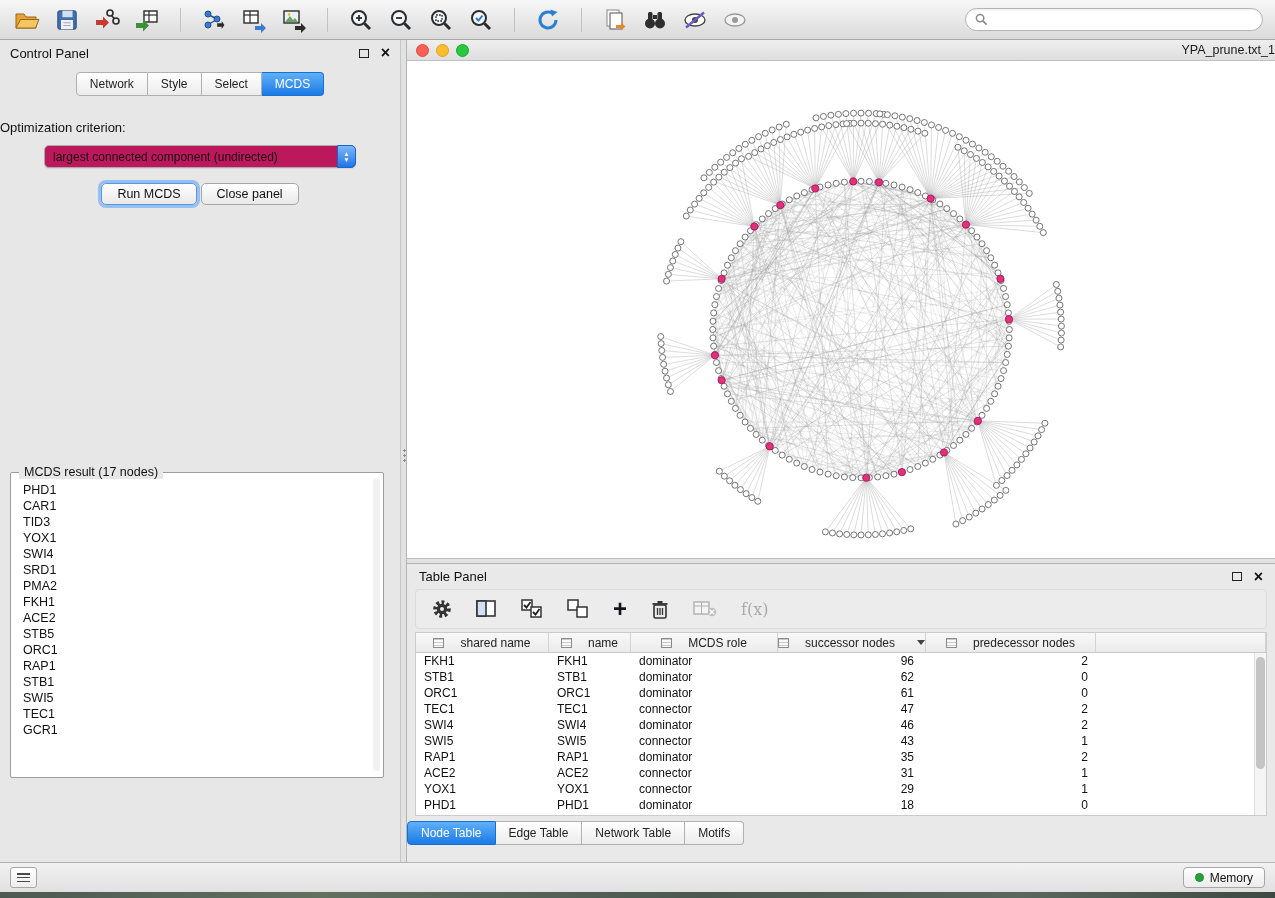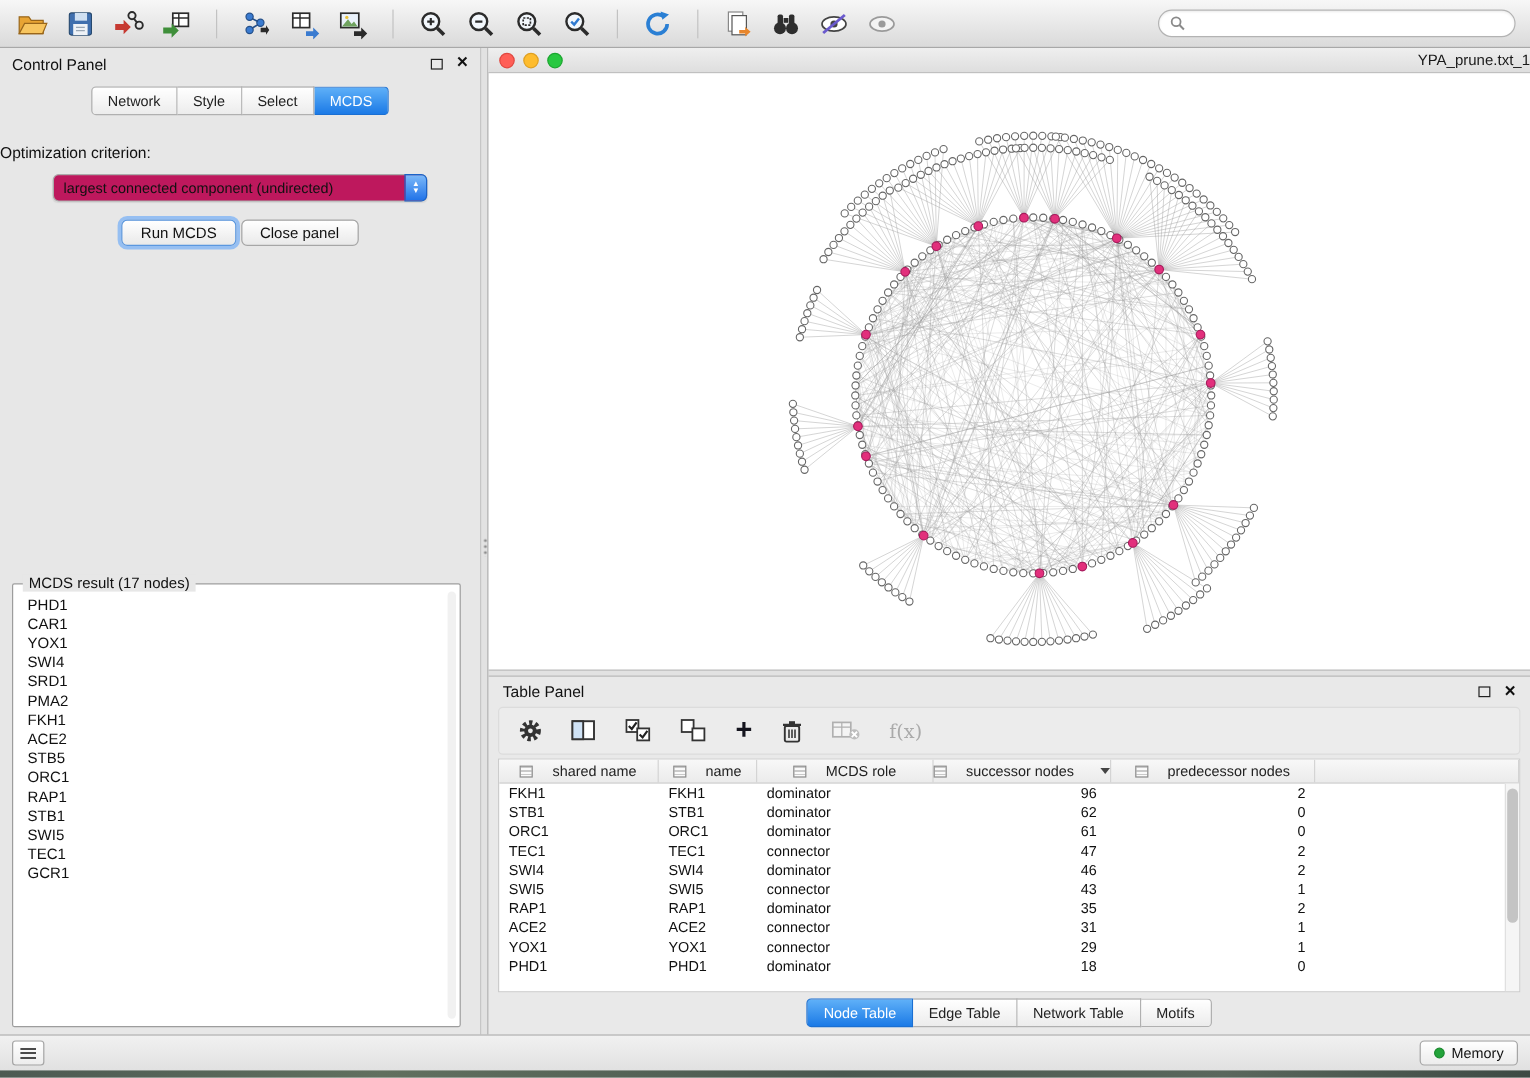--- a/index.html
+++ b/index.html
@@ -27,21 +27,21 @@
 .tab:last-child{border-radius:0 4px 4px 0}
 .tab.active{background:linear-gradient(#5fb0f8,#1b7ae6);color:#fff;border-color:#1a6fd2}
 .opt-label{text-align:left;margin-top:24px;font-size:13px;color:#111}
 .dropdown{margin:10px auto 0;width:312px;height:23px;background:#be185d;border:1px solid #ababab;border-radius:5px;display:flex;align-items:center;cursor:pointer;box-shadow:0 1px 1px rgba(0,0,0,.08)}
 .dd-text{flex:1;font-size:12px;padding-left:8px;color:#111;white-space:nowrap;overflow:hidden}
 .dd-stepper{width:19px;height:23px;margin-right:-1px;background:linear-gradient(#7cb9f9,#2173e8);border:1px solid #1b63c8;border-radius:0 5px 5px 0;display:flex;flex-direction:column;align-items:center;justify-content:center;color:#fff}
 .dd-stepper span{font-size:6.5px;line-height:6px}
 .btn-row{display:flex;justify-content:center;gap:4px;margin-top:15px}
 .btn{font-size:12.5px;padding:3px 15px;background:linear-gradient(#ffffff,#e9e9e9);border:1px solid #a6a6a6;border-radius:5px;color:#111;cursor:pointer}
 .btn.focused{box-shadow:0 0 0 3px rgba(96,165,250,.6);border-color:#5a97df}
-.mcds-fieldset{position:absolute;left:10px;top:446px;width:374px;height:370px;border:1px solid #9d9d9d;border-radius:2px;background:#fff}
+.mcds-fieldset{position:absolute;left:10px;top:432px;width:374px;height:306px;border:1px solid #9d9d9d;border-radius:2px;background:#fff}
 .mcds-legend{position:absolute;top:-8px;left:8px;background:#e7e7e7;padding:0 5px;font-size:12.5px;color:#111}
 .mcds-list{padding:9px 12px;font-size:12.5px;line-height:16px;color:#111;height:100%;overflow:hidden}
 .mcds-scroll{position:absolute;right:3px;top:6px;bottom:6px;width:7px;background:#f1f1f1;border-radius:4px}
 
 .v-divider{width:7px;background:#e2e2e2;border-left:1px solid #c6c6c6;border-right:1px solid #b4b4b4;position:relative;cursor:col-resize;flex:none}
 .v-divider::after{content:"";position:absolute;left:2px;top:408px;width:3px;height:16px;background:radial-gradient(circle,#8e8e8e 1px,transparent 1.4px);background-size:3px 5px}
 
 
 .right-stack{flex:1;display:flex;flex-direction:column;min-width:0}
 .network-window{height:518px;display:flex;flex-direction:column;background:#fff;flex:none}
@@ -68,21 +68,21 @@
 .th{display:flex;align-items:center;justify-content:center;gap:16px;border-right:1px solid #d4d4d4;cursor:pointer;position:relative;white-space:nowrap}
 .hdr-ico{width:11px;height:10px;border:1px solid #8b8b8b;background:repeating-linear-gradient(180deg,#c9c9c9 0 1px,#fafafa 1px 3px);flex:none}
 .sort-chev{width:0;height:0;border-left:4px solid transparent;border-right:4px solid transparent;border-top:5px solid #444;margin-left:6px}
 .t-body{position:relative}
 .t-row{display:grid;grid-template-columns:133px 82px 147px 148px 170px 1fr;height:16px;font-size:12px;color:#111;align-items:center;cursor:default}
 .td.text{padding-left:8px}
 .td.num{text-align:right;padding-right:12px}
 .td.num2{text-align:right;padding-right:8px}
 .tbl-scrolltrack{position:absolute;right:0;top:20px;bottom:0;width:12px;background:#f5f5f5;border-left:1px solid #e0e0e0}
 .tbl-scrollthumb{position:absolute;right:1px;top:4px;width:9px;height:112px;background:#c4c4c4;border-radius:5px;cursor:pointer}
-.table-tabs{display:flex;justify-content:center;margin:5px 0 6px;flex:none}
+.table-tabs{display:flex;justify-content:flex-start;margin:5px 0 17px;flex:none}
 
 
 .statusbar{position:absolute;left:0;top:862px;width:1275px;height:30px;background:linear-gradient(#f1f1f1,#e1e1e1);border-top:1px solid #b2b2b2;display:flex;align-items:center;padding:0 10px}
 .list-btn{width:27px;height:21px;border:1px solid #a6a6a6;border-radius:3px;background:linear-gradient(#fff,#ededed);display:flex;align-items:center;justify-content:center;cursor:pointer}
 .list-ico{width:13px;height:10px;background:repeating-linear-gradient(#4a4a4a 0 1.6px,transparent 1.6px 3.8px)}
 .memory-btn{margin-left:auto;height:21px;border:1px solid #a6a6a6;border-radius:4px;background:linear-gradient(#fff,#ececec);display:flex;align-items:center;gap:6px;padding:0 11px;font-size:12px;color:#111;cursor:pointer}
 .mem-dot{width:9px;height:9px;border-radius:50%;background:#23a33a;border:1px solid #1a8a2e}
 .desktop-strip{position:absolute;left:0;top:892px;width:1275px;height:6px;background:linear-gradient(90deg,#4c5a52,#61705f 25%,#4a5850 55%,#5a675c 80%,#3d4a44)}
 </style>
 </head>
@@ -251,20 +251,21 @@
       </div>
       <div class="btn-row">
         <button class="btn focused">Run MCDS</button>
         <button class="btn">Close panel</button>
       </div>
       <div class="mcds-fieldset">
         <span class="mcds-legend">MCDS result (17 nodes)</span>
         <div class="mcds-list">
           <div>PHD1</div>
           <div>CAR1</div>
+          <div>TID3</div>
           <div>YOX1</div>
           <div>SWI4</div>
           <div>SRD1</div>
           <div>PMA2</div>
           <div>FKH1</div>
           <div>ACE2</div>
           <div>STB5</div>
           <div>ORC1</div>
           <div>RAP1</div>
           <div>STB1</div>

